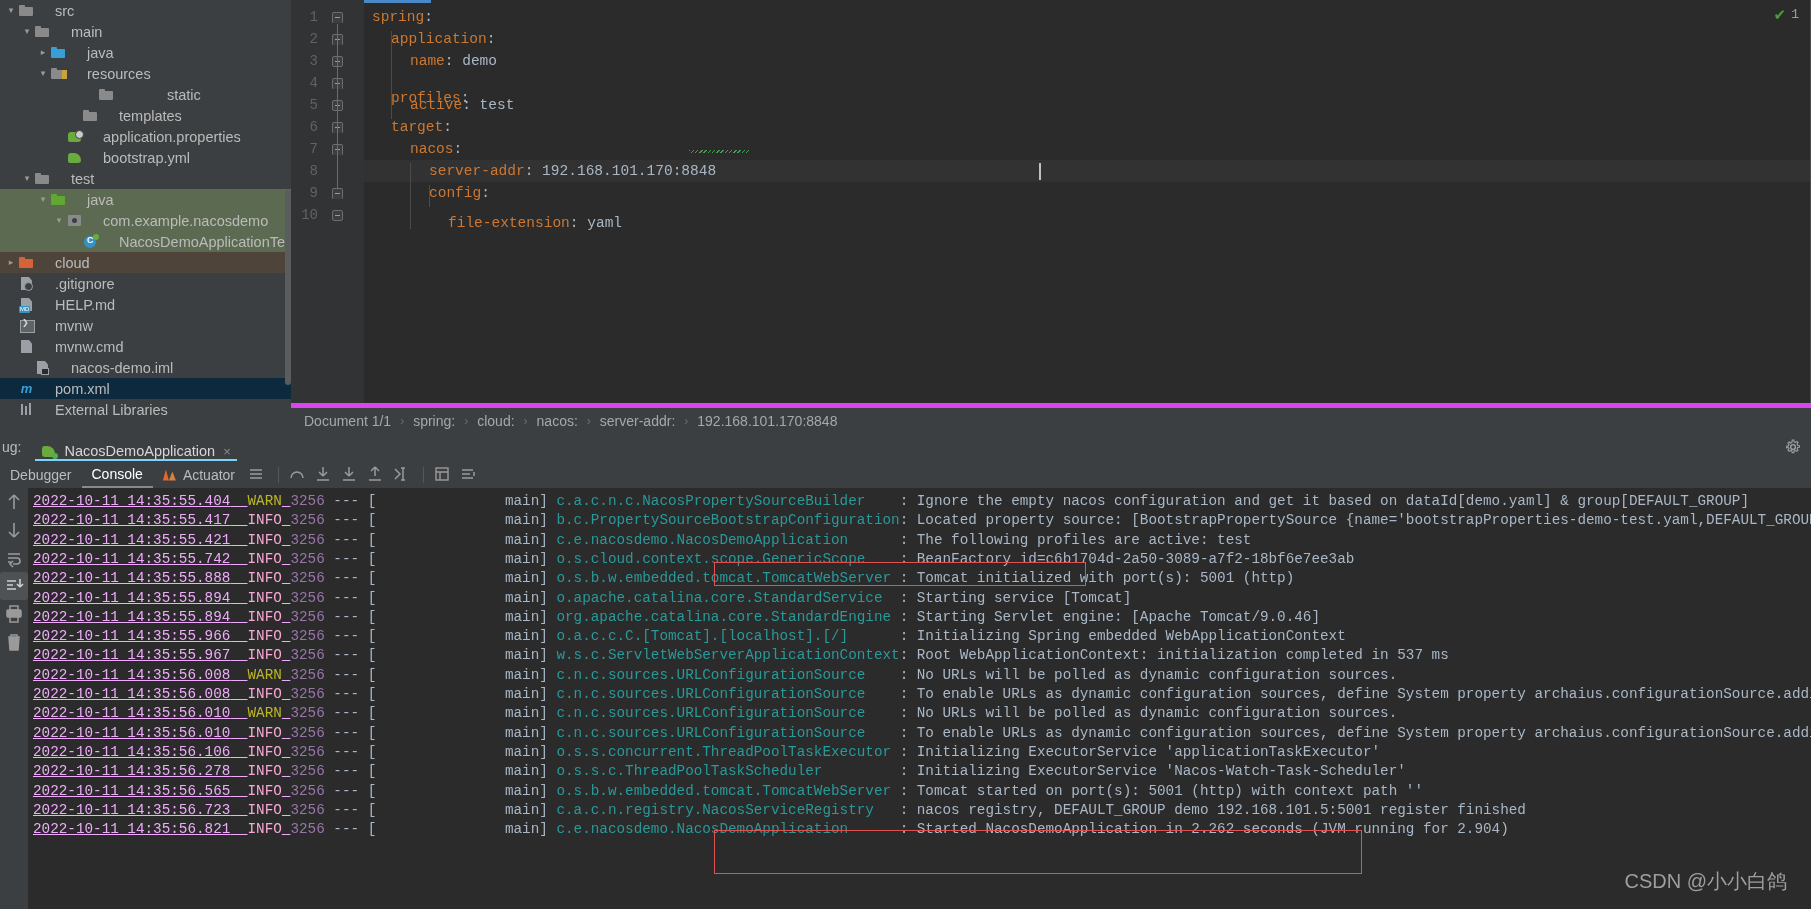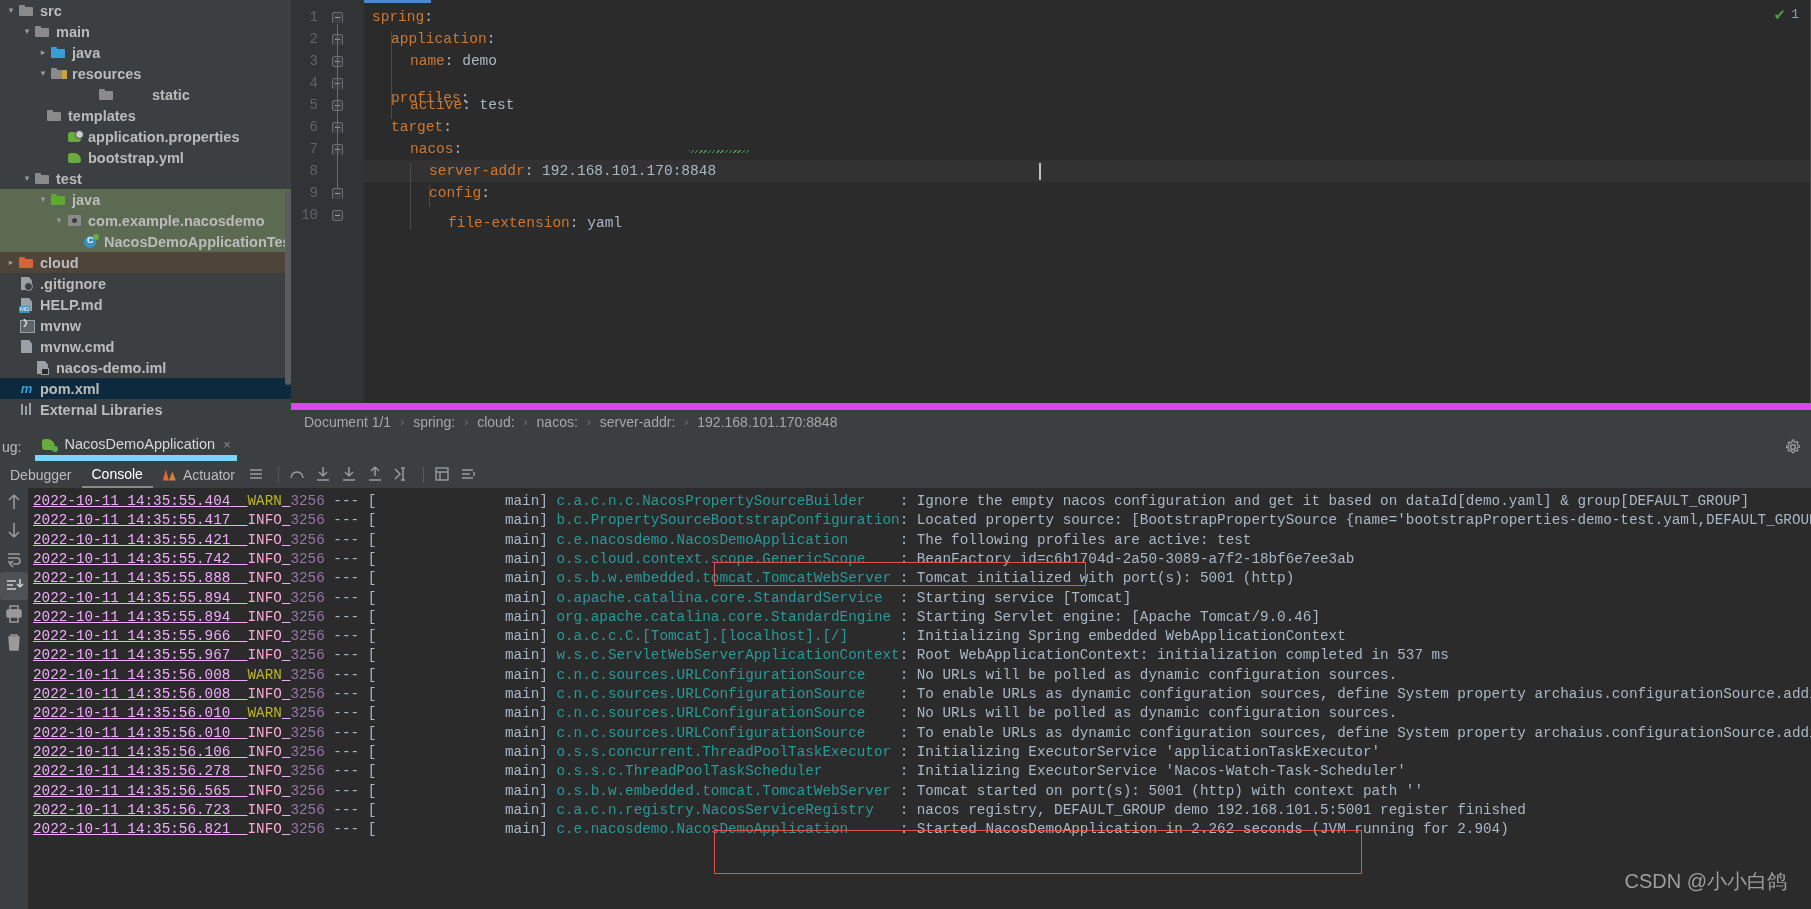--- a/index.html
+++ b/index.html
@@ -21,21 +21,21 @@
     font-size: 14.5px; color: #bbbbbb; white-space: nowrap;
     padding-left: 4px;
   }
   .tree-row.sel-green { background: #5b6a51; }
   .tree-row.sel-brown { background: #4e443a; }
   .tree-row.sel-blue  { background: #0d293e; }
   .arrow {
     width: 14px; flex: 0 0 14px; text-align: center;
     font-size: 9px; color: #9a9a9a; line-height: 1;
   }
-  .tree-label { margin-left: 5px; font-weight: bold; }
+  .tree-label { margin-left: 20px; }
   .ico { width: 17px; flex: 0 0 17px; height: 15px; position: relative; display:inline-block;}
   
   .ico.folder::before{content:"";position:absolute;left:1px;top:4px;width:14px;height:9px;background:#8a8a8a;border-radius:0 1px 1px 1px;}
   .ico.folder::after{content:"";position:absolute;left:1px;top:1.5px;width:6px;height:3px;background:#8a8a8a;border-radius:1px 1px 0 0;}
   .ico.folder-blue::before{background:#389fd6;} .ico.folder-blue::after{background:#389fd6;}
   .ico.folder-green::before{background:#5fa832;} .ico.folder-green::after{background:#5fa832;}
   .ico.folder-orange::before{background:#d4633a;} .ico.folder-orange::after{background:#d4633a;}
   .ico.folder-res::before{background:#8a8a8a;} .ico.folder-res::after{background:#8a8a8a;}
   .ico.folder-res .bars{position:absolute;right:0px;top:4px;width:5px;height:9px;background:#c8a23c;}
   .ico.pkg::before{content:"";position:absolute;left:2px;top:2px;width:13px;height:11px;background:#8a8a8a;border-radius:1px;}
@@ -111,32 +111,32 @@
     position:absolute; right: 12px; top: 7px; display:flex; align-items:center; gap:5px;
   }
   #inspection-widget .chk { color:#4f9c3f; font-size:15px; line-height:1; }
   #inspection-widget .cnt { color:#8aa0b4; font-size:13px; font-family:"Liberation Mono",monospace; }
 
   
   #breadcrumb-bar {
     position: absolute; left: 291px; top: 403px; right:0; height: 30px;
     background: #3c3f41; display: flex; align-items: center;
     padding-left: 13px; font-size: 14px; color: #9a9a9a;
-    border-top: 7px solid #d946ef;
+    border-top: 5px solid #d946ef;
   }
   #breadcrumb-bar .crumb { color: #a7a7a7; }
   #breadcrumb-bar .sep { color: #6d6d6d; margin: 0 9px; font-size: 12px; }
 
   
   #debug-window { position: absolute; left: 0; top: 433px; right: 0; bottom: 0; background: #3c3f41; }
   #debug-header { position: absolute; left:0; top:0; right:0; height: 28px; display:flex; align-items:center; }
   #debug-header .dbg-word { font-size: 14px; color: #bbbbbb; margin-left: 2px; }
   #debug-run-tab {
-    display:flex; align-items:center; margin-left: 14px; height: 28px;
-    border-bottom: 6px solid #7dd3fc; padding: 0 6px;
+    display:flex; align-items:flex-end; margin-left: 14px; height: 28px;
+    border-bottom: 2px solid #7dd3fc; padding: 0 6px;
   }
   #debug-run-tab .spring-ico { position:relative; width:17px; height:15px; }
   #debug-run-tab .spring-ico::before{content:"";position:absolute;left:1px;top:2px;width:13px;height:11px;background:#6aab3f;border-radius:3px 8px 3px 3px;}
   #debug-run-tab .spring-ico::after{content:"";position:absolute;right:0px;bottom:0px;width:6px;height:6px;border-radius:50%;background:#51b04a;}
   #debug-run-tab .name { font-size: 14.5px; color: #d6d6d6; margin-left: 6px; }
   #debug-run-tab .close { margin-left: 8px; color: #8a8a8a; font-size: 13px; }
   #gear-icon-top { position:absolute; right: 10px; top: 6px; width:16px;height:16px; }
 
   #debug-tabs { position:absolute; left: 0; top: 28px; right:0; height: 27px; display:flex; align-items:center; }
   .dbg-tab { font-size: 14px; color: #bbbbbb; padding: 0 10px; height:27px; display:flex;align-items:center; }
@@ -201,21 +201,21 @@
         <span class="ico folder folder-res">
           <i class="bars"></i>
         </span>
         <span class="tree-label">resources</span>
       </div>
       <div class="tree-row" style="padding-left: 52px; gap: 32px;">
         <span class="arrow"></span>
         <span class="ico folder"></span>
         <span class="tree-label">static</span>
       </div>
-      <div class="tree-row" style="padding-left: 32px;">
+      <div class="tree-row" style="padding-left: 68px;">
         <span class="arrow"></span>
         <span class="ico folder"></span>
         <span class="tree-label">templates</span>
       </div>
       <div class="tree-row" style="padding-left: 52px;">
         <span class="arrow"></span>
         <span class="ico leaf-green gear"></span>
         <span class="tree-label">application.properties</span>
       </div>
       <div class="tree-row" style="padding-left: 52px;">

